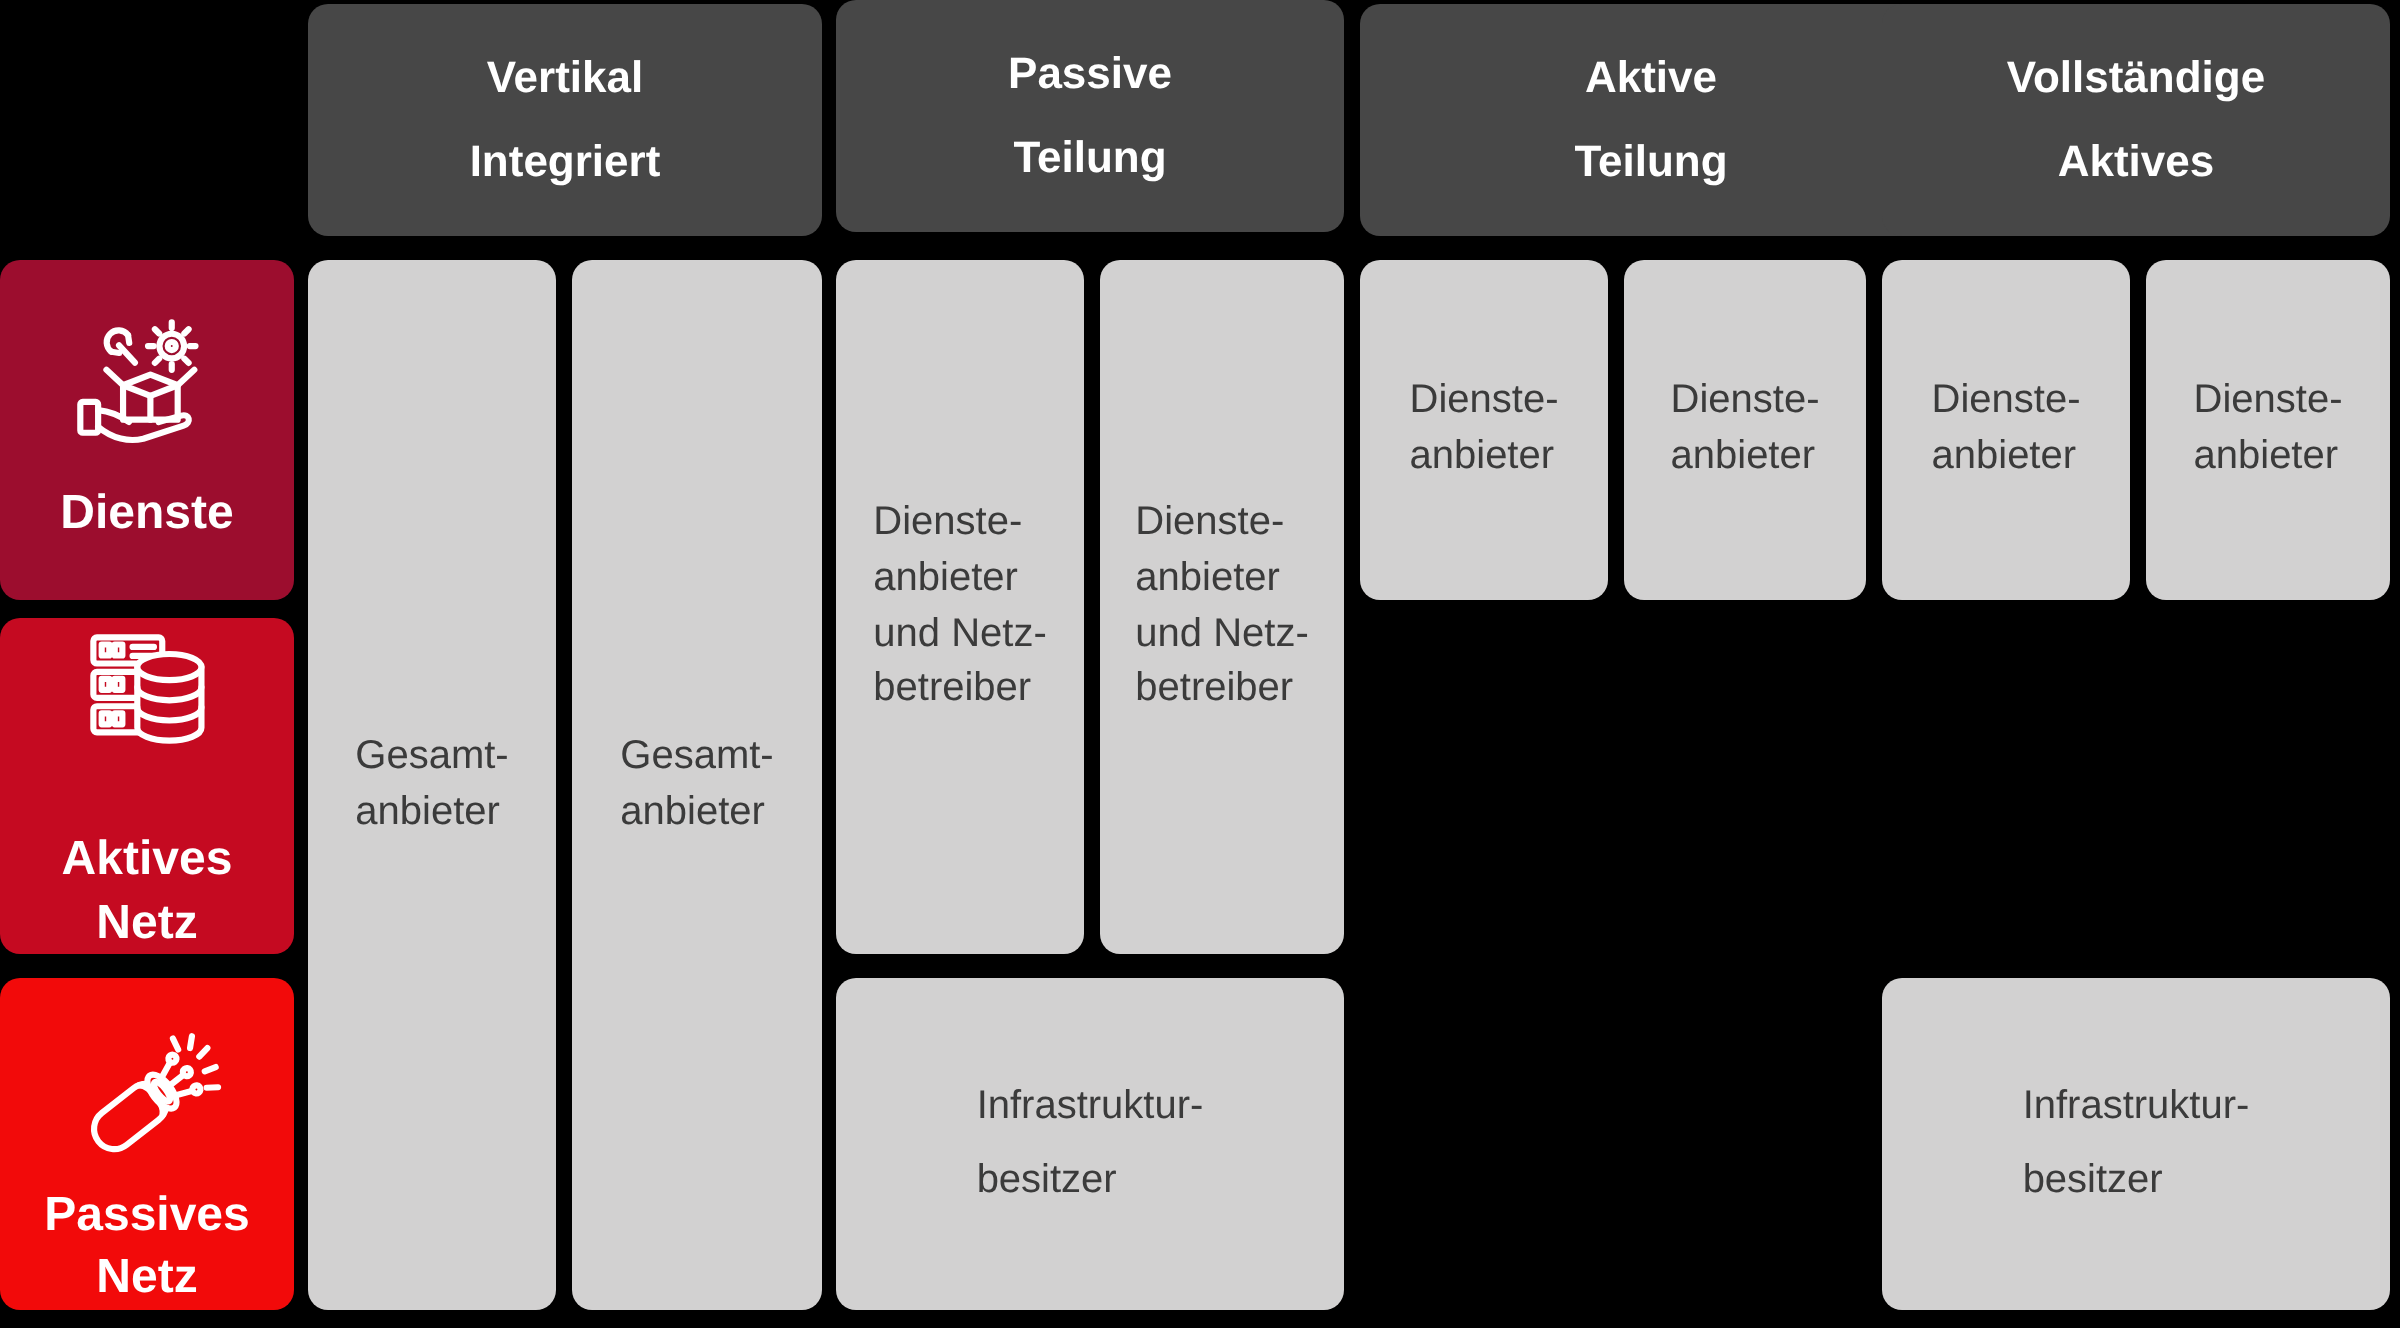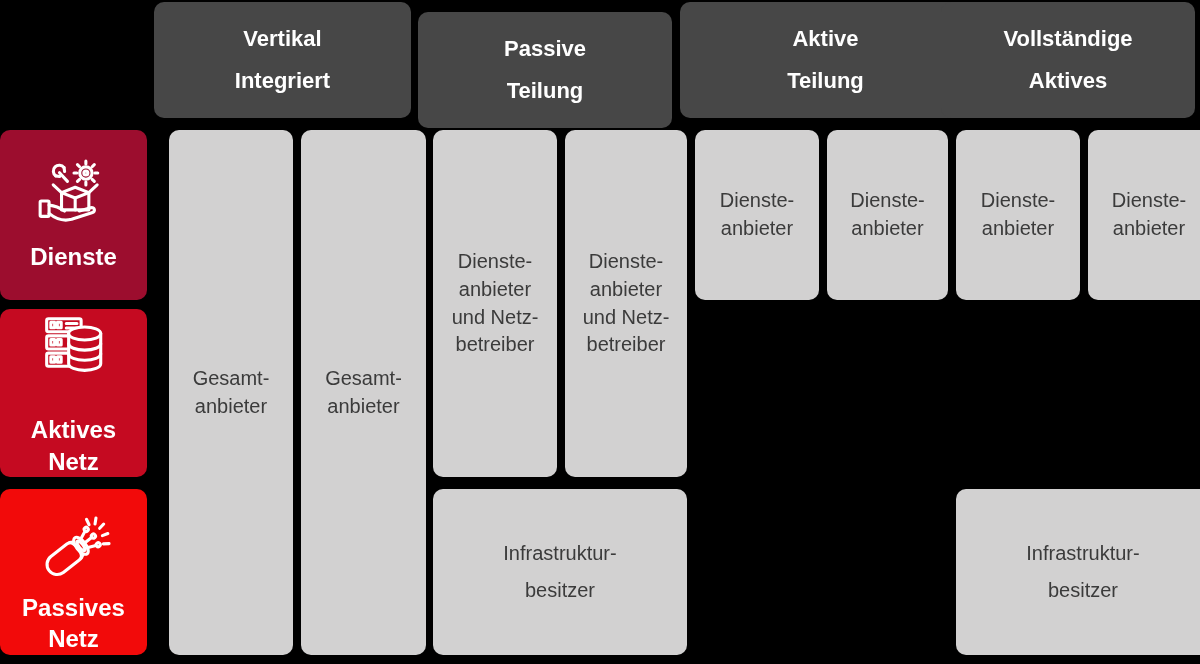--- a/index.html
+++ b/index.html
@@ -50,41 +50,40 @@
     white-space:pre-line;
   }
   .icon svg *{stroke:#FFFFFF;stroke-width:2.6;fill:none;stroke-linecap:round;stroke-linejoin:round;}
   .r-aktives  .icon svg .fillbg{fill:var(--row-aktives-bg);}
   .r-passives .icon svg .fillbg{fill:var(--row-passives-bg);}
 
   .cell{
     background:var(--cell-bg);
     border-radius:10px;
     display:flex;align-items:center;justify-content:center;
-    text-align:center;
-    margin-left:15px;
+    text-align:left;
   }
   .cell .txt{
     color:var(--cell-text);
     font-size:20px;
     line-height:1.38;
     white-space:pre-line;
   }
   .cell.wide-space .txt{line-height:1.85;}
 </style>
 </head>
 <body>
 
 <div class="canvas">
 
   <div class="abs col-header" style="left:154px;top:2px;width:257px;height:116px;">
     <span class="title">Vertikal
 Integriert</span>
   </div>
-  <div class="abs col-header" style="left:418px;top:12px;width:254px;height:116px;">
+  <div class="abs col-header" style="left:418px;top:0;width:254px;height:116px;">
     <span class="title">Passive
 Teilung</span>
   </div>
   <div class="abs col-header" style="left:680px;top:2px;width:291px;height:116px;">
     <span class="title">Aktive
 Teilung</span>
   </div>
   <div class="abs col-header" style="left:941px;top:2px;width:254px;height:116px;">
     <span class="title">Vollständige
 Aktives</span>

